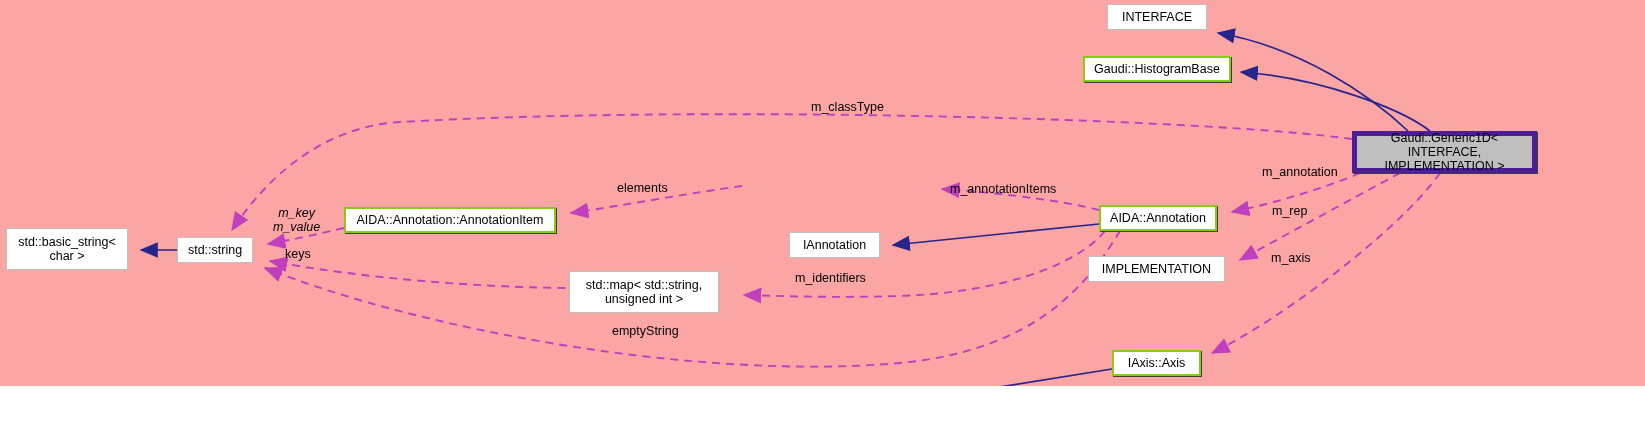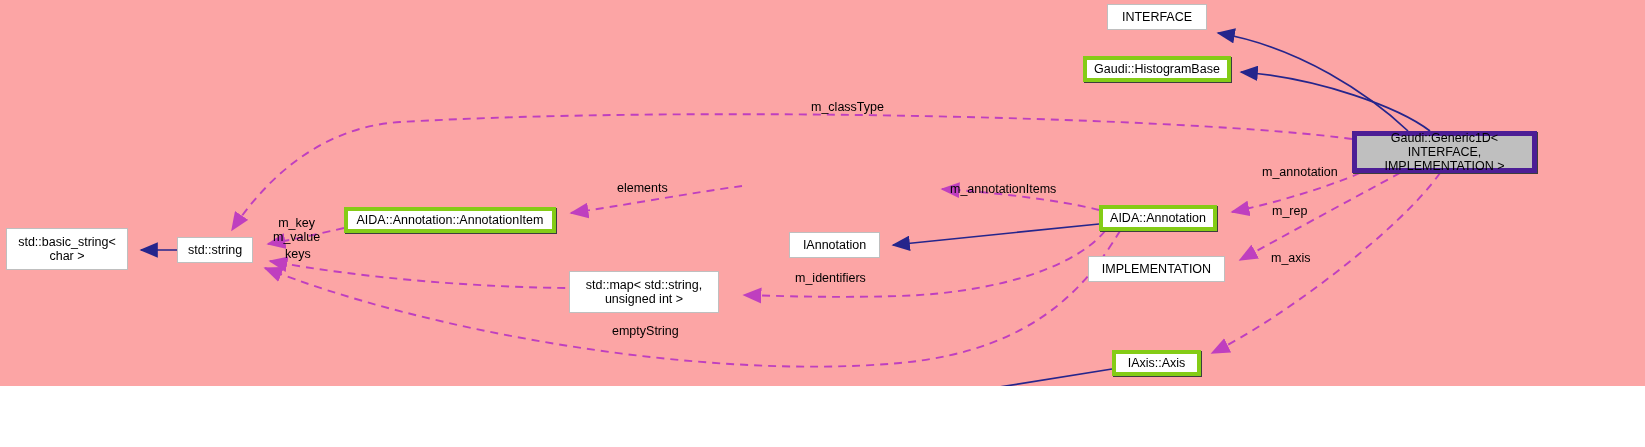--- a/index.html
+++ b/index.html
@@ -32,21 +32,21 @@
     align-items: center;
     justify-content: center;
     text-align: center;
     font-size: 12.5px;
     line-height: 14px;
     color: #000000;
     white-space: pre-line;
     padding: 0 4px;
   }
   .node.solid {
-    border: 4px solid #84cc16;
+    border: 2px solid #84cc16;
     box-shadow: 1px 1px 0 0 #3d3d3d;
   }
   .node.hollow {
     border: 1px solid #bfbfbf;
   }
   .node.current {
     border: 5px solid #4c1d95;
     background: #bfbfbf;
     box-shadow: 1px 1px 0 0 #3d3d3d;
   }
@@ -141,21 +141,21 @@
   <div class="node hollow" style="left:789px; top:392px; width:91px; height:26px;">AIDA::IAxis</div>
 
   <div class="edge-label" style="left:795px; top:100px;padding-left:16px;">m_classType</div>
 
   <div class="edge-label" style="left:617px; top:181px;">elements</div>
 
   <div class="edge-label" style="left:950px; top:182px;">m_annotationItems</div>
 
   <div class="edge-label" style="left:1252px; top:165px;padding-left:10px;">m_annotation</div>
 
-  <div class="edge-label" style="left:273px; top:216px;">m_key
+  <div class="edge-label" style="left:273px; top:206px;font-style:italic;">m_key
 m_value</div>
 
   <div class="edge-label" style="left:1272px; top:204px;">m_rep</div>
 
   <div class="edge-label" style="left:285px; top:247px;">keys</div>
 
   <div class="edge-label" style="left:1271px; top:251px;">m_axis</div>
 
   <div class="edge-label" style="left:795px; top:271px;">m_identifiers</div>
 

